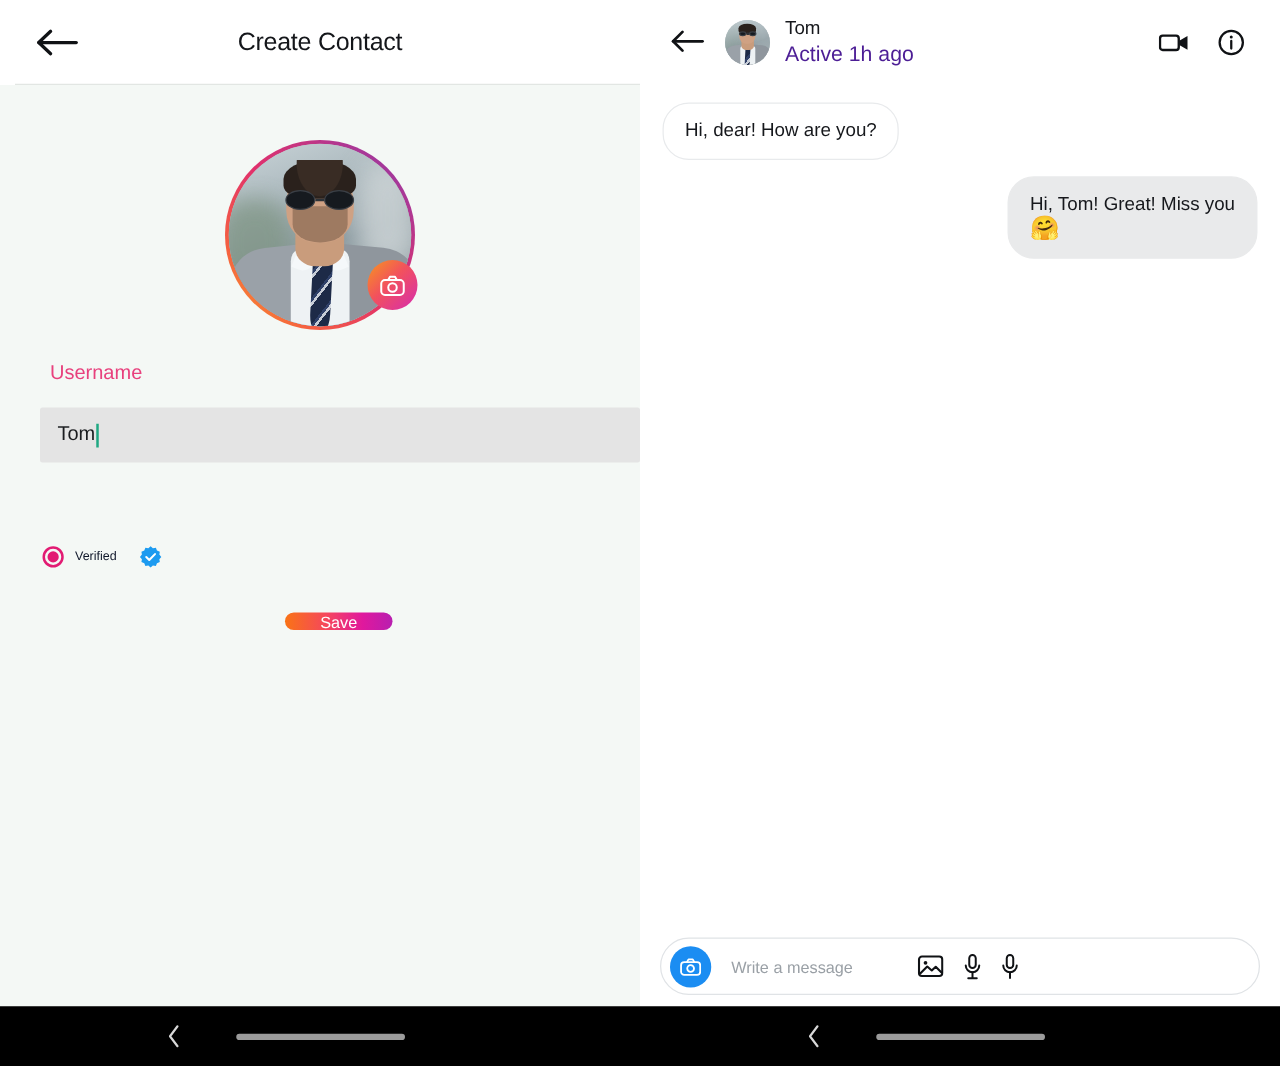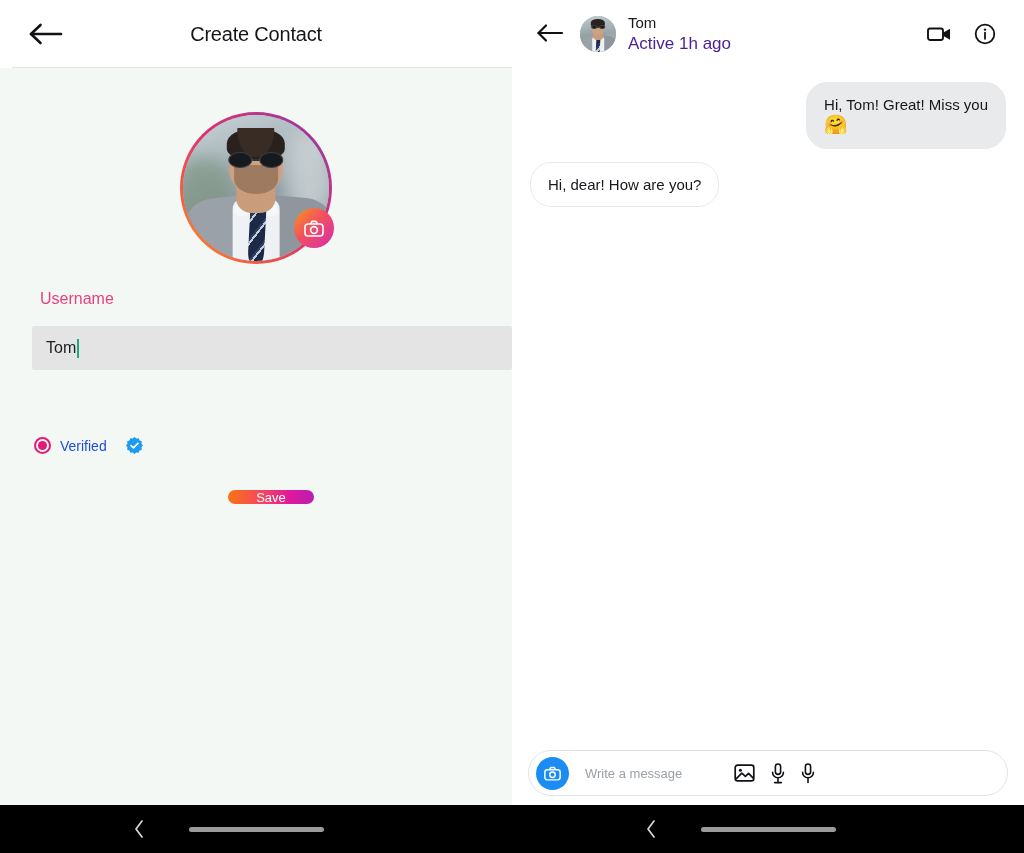--- a/index.html
+++ b/index.html
@@ -127,21 +127,21 @@
   .verified-row {
     position: absolute; left: 34px; top: 368px;
     display: flex; align-items: center; gap: 9px;
   }
   .radio-outer {
     width: 17px; height: 17px; border-radius: 50%;
     border: 2px solid #e21b73; display: flex;
     align-items: center; justify-content: center; cursor: pointer;
   }
   .radio-dot { width: 9px; height: 9px; border-radius: 50%; background: #e21b73; }
-  .verified-label { font-size: 14px; color: #1d4ed8; }
+  .verified-label { font-size: 10px; color: #0f172a; }
   .verified-badge { margin-left: 9px; display: flex; align-items: center; }
 
   .save-btn {
     position: absolute; left: 228px; top: 422px;
     width: 86px; height: 14px; border-radius: 13px;
     background: linear-gradient(90deg,#f97316 0%,#f5455f 40%,#e0189d 72%,#b81fb0 100%);
     color: #ffffff; font-size: 13px;
     display: flex; align-items: center; justify-content: center;
     border: none; cursor: pointer;
   }
@@ -341,28 +341,28 @@
           <svg width="22" height="22" viewBox="0 0 22 22">
             <circle cx="11" cy="11" r="9.3" fill="none" stroke="#101215" stroke-width="1.8"></circle>
             <circle cx="11" cy="6.6" r="1.2" fill="#101215"></circle>
             <path d="M11 9.7 V15.8" stroke="#101215" stroke-width="1.8" stroke-linecap="round"></path>
           </svg>
         </span>
       </div>
     </div>
 
     <div class="chat-body">
+      <div class="msg-row">
+        <div class="bubble in">Hi, dear! How are you?</div>
+      </div>
       <div class="msg-row out">
         <div class="bubble out">
           <span>Hi, Tom! Great! Miss you</span><br>
           <span class="emoji">🤗</span>
         </div>
-      </div>
-      <div class="msg-row">
-        <div class="bubble in">Hi, dear! How are you?</div>
       </div>
     </div>
 
     <div class="composer">
       <span class="comp-cam">
         <svg width="17" height="15" viewBox="0 0 20 17">
           <rect x="1" y="4" width="18" height="12" rx="3" fill="none" stroke="#ffffff" stroke-width="1.7"></rect>
           <path d="M6.5 4 L8 1.4 H12 L13.5 4" fill="none" stroke="#ffffff" stroke-width="1.7" stroke-linejoin="round"></path>
           <circle cx="10" cy="10" r="3.2" fill="none" stroke="#ffffff" stroke-width="1.7"></circle>
         </svg>

